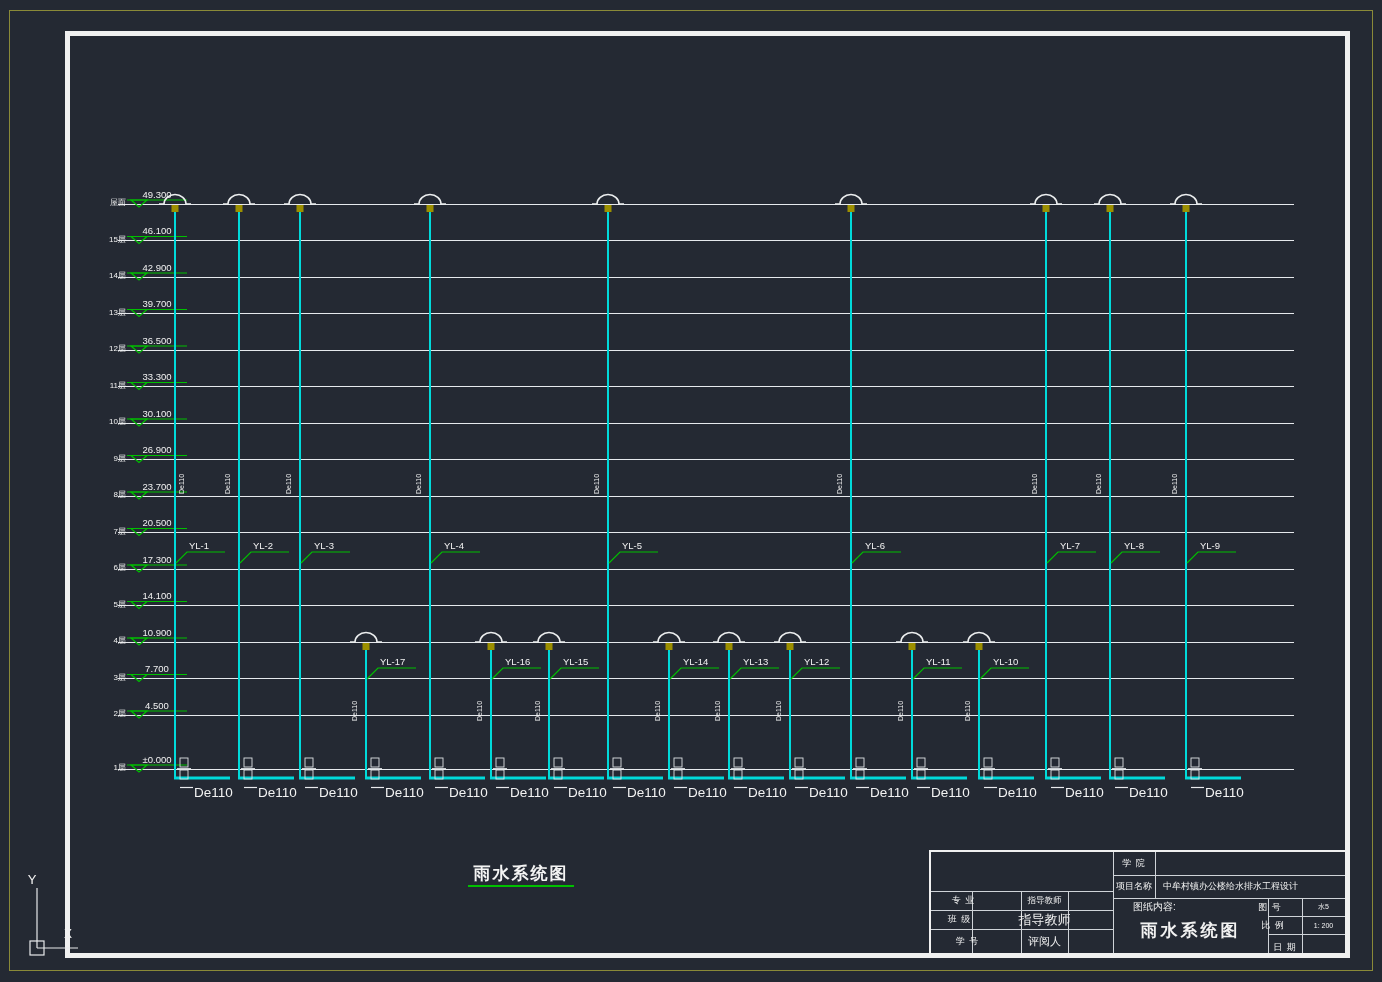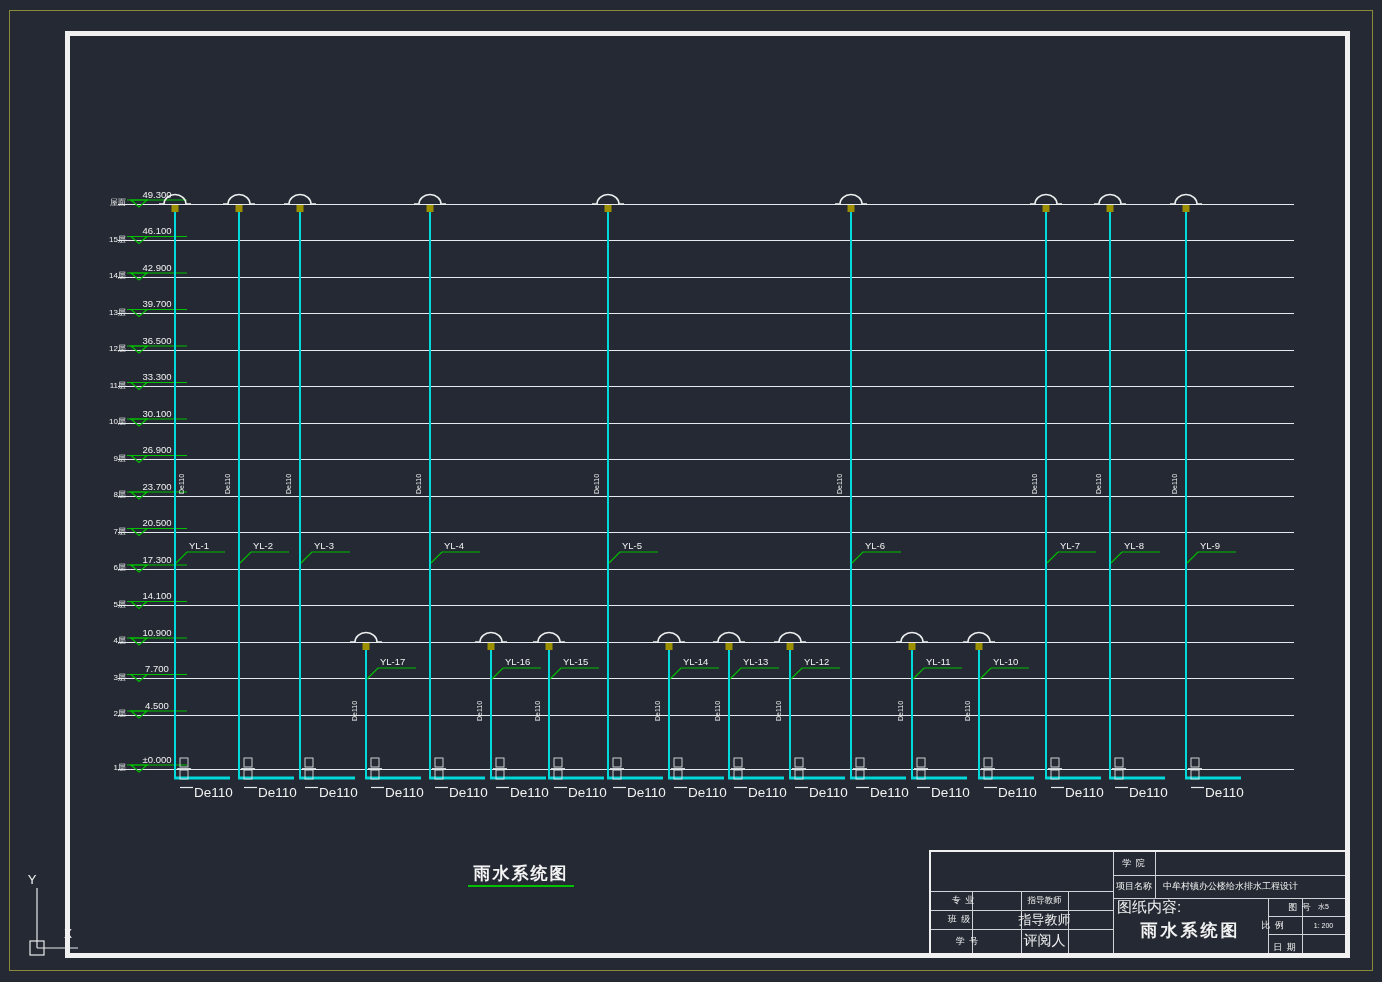--- a/index.html
+++ b/index.html
@@ -341,30 +341,30 @@
     <div class="hl" style="left:0;top:77px;width:182px"></div>
     <div class="hl" style="left:182px;top:23px;width:232px"></div>
     <div class="hl" style="left:182px;top:46px;width:232px"></div>
     <div class="hl" style="left:337px;top:64px;width:77px"></div>
     <div class="hl" style="left:337px;top:82px;width:77px"></div>
 
     <div class="cell" style="left:182px;top:0;width:42px;height:23px">学  院</div>
     <div class="cell" style="left:182px;top:23px;width:42px;height:23px;letter-spacing:0">项目名称</div>
     <div class="cell left" style="left:232px;top:23px;width:180px;height:23px;font-size:9px">中牟村镇办公楼给水排水工程设计</div>
 
-    <div class="cell left" style="left:186px;top:48px;width:100px;height:14px;font-size:15px">图纸内容:</div>
+    <div class="cell left" style="left:202px;top:48px;width:100px;height:14px;font-size:10px">图纸内容:</div>
     <div class="cell big" style="left:182px;top:58px;width:155px;height:40px">雨水系统图</div>
 
-    <div class="cell" style="left:352px;top:46px;width:34px;height:18px">图 号</div>
+    <div class="cell" style="left:322px;top:46px;width:34px;height:18px">图 号</div>
     <div class="cell tiny" style="left:371px;top:46px;width:43px;height:18px">水5</div>
     <div class="cell" style="left:325px;top:64px;width:34px;height:18px">比 例</div>
     <div class="cell tiny" style="left:371px;top:64px;width:43px;height:18px">1: 200</div>
     <div class="cell" style="left:337px;top:82px;width:34px;height:27px">日 期</div>
     <div class="cell tiny" style="left:371px;top:82px;width:43px;height:19px"></div>
 
     <div class="cell" style="left:12px;top:39px;width:41px;height:19px">专  业</div>
     <div class="cell" style="left:8px;top:58px;width:41px;height:19px">班  级</div>
     <div class="cell" style="left:16px;top:77px;width:41px;height:24px">学  号</div>
     <div class="cell" style="left:90px;top:39px;width:47px;height:19px;letter-spacing:0;font-size:8.5px">指导教师</div>
     <div class="cell" style="left:90px;top:58px;width:47px;height:19px;letter-spacing:0;font-size:13px">指导教师</div>
-    <div class="cell" style="left:90px;top:77px;width:47px;height:24px;letter-spacing:0;font-size:14px">评阅人</div>
+    <div class="cell" style="left:90px;top:77px;width:47px;height:24px;letter-spacing:0;font-size:11px">评阅人</div>
   </div>
 </div>
 
 </body></html>

